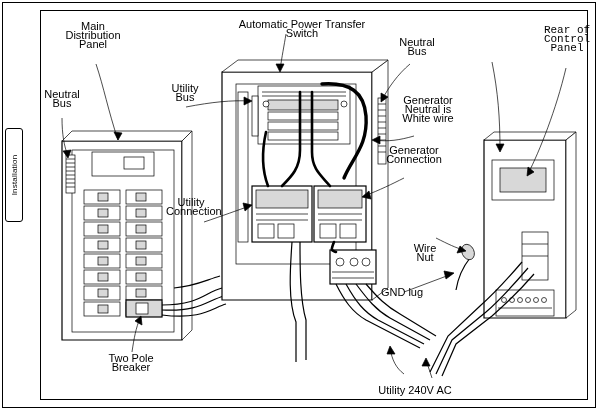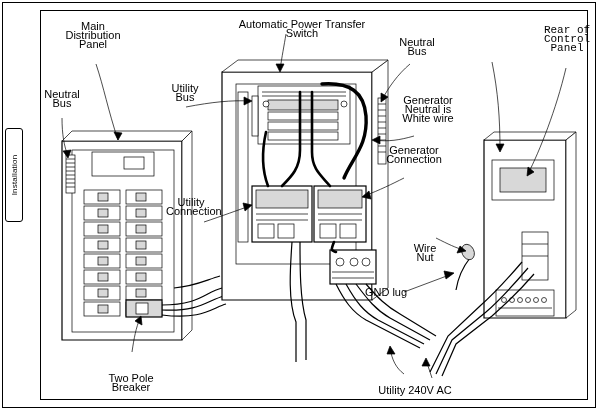--- a/index.html
+++ b/index.html
@@ -339,18 +339,18 @@
 Panel</div>
   <div class="lbl" style="left:398px; top:96px; width:60px;">Generator
 Neutral is
 White wire</div>
   <div class="lbl" style="left:386px; top:146px; width:56px;">Generator
 Connection</div>
   <div class="lbl" style="left:166px; top:198px; width:50px;">Utility
 Connection</div>
   <div class="lbl" style="left:408px; top:210px; width:34px;margin-top:34px;">Wire
 Nut</div>
-  <div class="lbl" style="left:364px; top:288px; width:44px;">GND lug</div>
-  <div class="lbl" style="left:98px; top:354px; width:66px;margin-top:20px;">Two Pole
+  <div class="lbl" style="left:380px; top:288px; width:44px;">GND lug</div>
+  <div class="lbl" style="left:98px; top:354px; width:66px;">Two Pole
 Breaker</div>
   <div class="lbl" style="left:368px; top:374px; width:94px;margin-top:12px;">Utility 240V AC</div>
 
 </div>
 
 </body></html>

